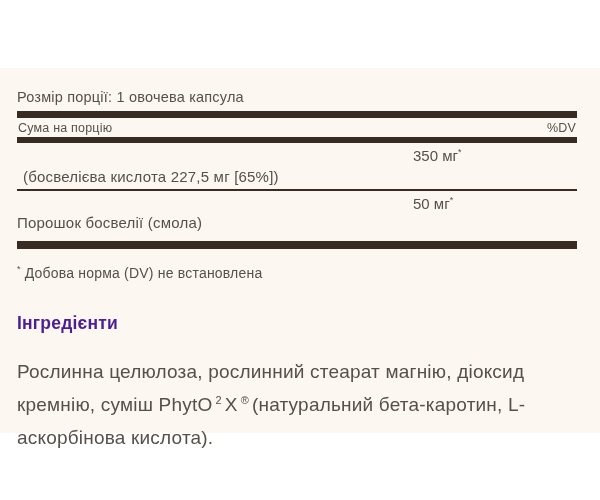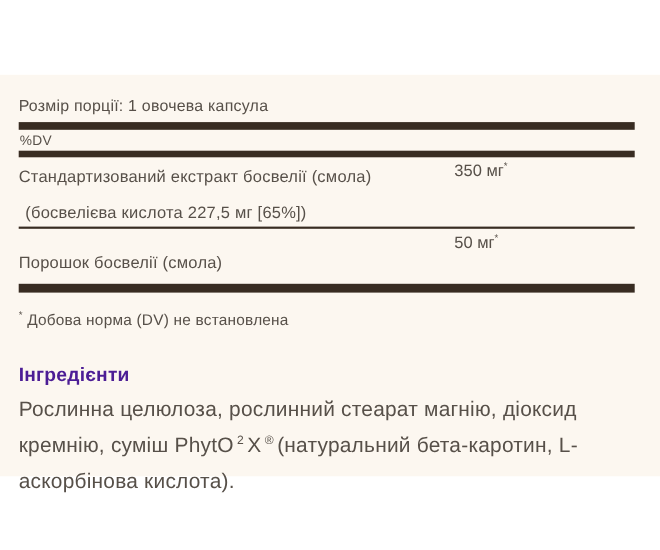--- a/index.html
+++ b/index.html
@@ -31,40 +31,40 @@
   .row-2 { padding-top: 23px; padding-bottom: 4px; }
   .nutrient-name { font-size: 15px; letter-spacing: 0.2px; }
   .nutrient-detail { font-size: 15px; padding-left: 6px; margin-top: 16px; padding-bottom: 4px; letter-spacing: 0.2px; }
   .amount { position: absolute; left: 396px; top: 4px; font-size: 15px; white-space: nowrap; }
   sup { font-size: 9px; vertical-align: super; line-height: 0; }
   .divider-thin { height: 2px; background: #382c22; }
   .bar-bottom { height: 8px; margin-top: 6px; }
   .footnote { margin-top: 16px; font-size: 14px; letter-spacing: 0.2px; }
   .footnote sup { margin-right: 4px; }
   .ingredients-title { margin-top: 32px; font-size: 17.5px; font-weight: bold; color: #4c1d95; letter-spacing: 0.2px; }
-  .ingredients-text { margin-top: 5px; font-size: 19px; line-height: 33px; width: 558px; letter-spacing: 0.2px; }
+  .ingredients-text { margin-top: 21px; font-size: 19px; line-height: 33px; width: 558px; letter-spacing: 0.2px; }
   .ingredients-text sup { font-size: 11px; margin: 0 3px; }
 </style>
 </head>
 <body>
 
 <div class="panel">
 
   <div class="serving">Розмір порції: 1 овочева капсула</div>
 
   <div class="bar bar-top"></div>
 
   <div class="header-row">
+    <span>Сума на порцію</span>
     <span>%DV</span>
   </div>
 
   <div class="bar bar-mid"></div>
 
   <div class="nutrient-row row-1">
-    <div class="nutrient-name">Стандартизований екстракт босвелії (смола)</div>
     <div class="nutrient-detail">(босвелієва кислота 227,5 мг [65%])</div>
     <div class="amount"><span>350 мг</span><sup>*</sup></div>
   </div>
 
   <div class="divider-thin"></div>
 
   <div class="nutrient-row row-2">
     <div class="nutrient-name">Порошок босвелії (смола)</div>
     <div class="amount"><span>50 мг</span><sup>*</sup></div>
   </div>

